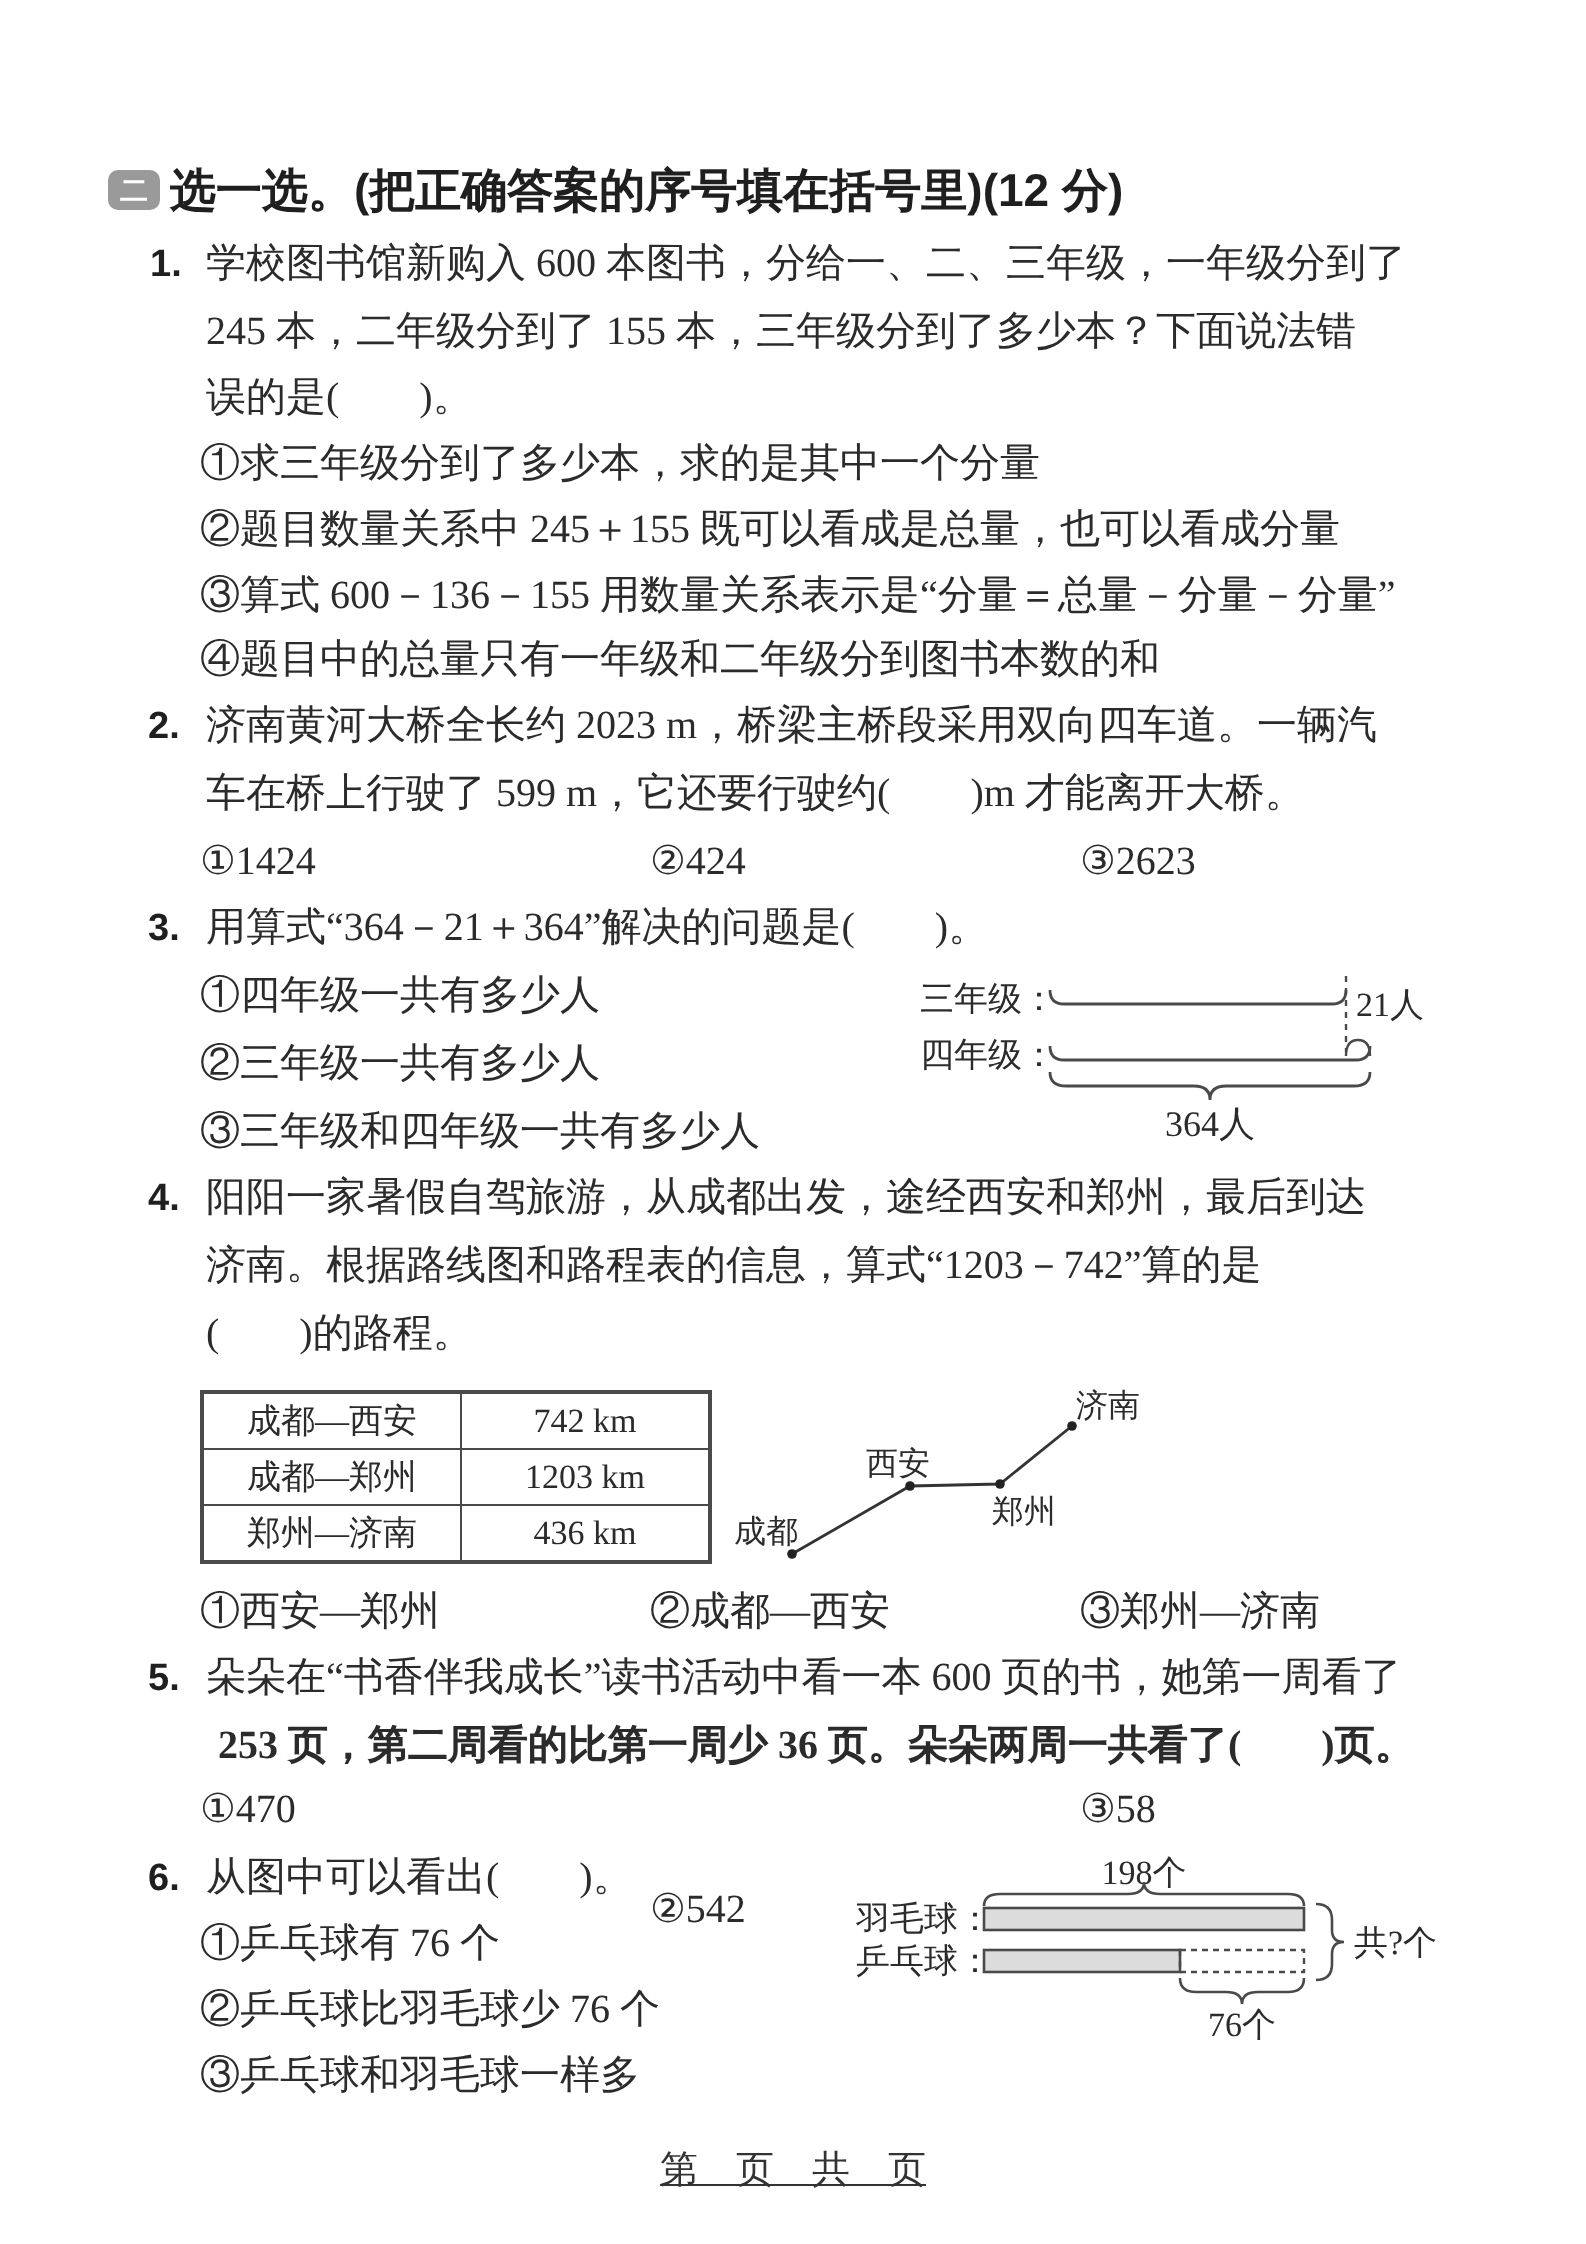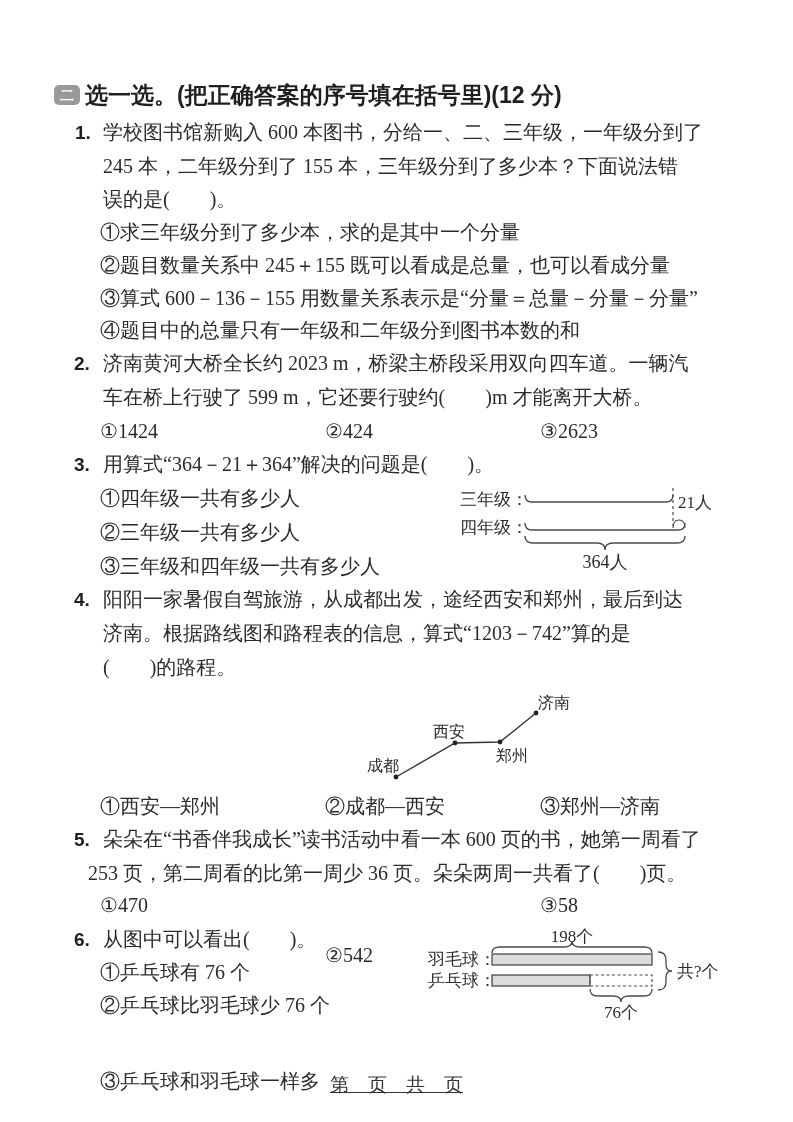--- a/index.html
+++ b/index.html
@@ -60,49 +60,65 @@
     <path d="M 221 48 q 0 -8 6 -8 q 6 0 6 8" fill="none" stroke="#4a4a4a" stroke-width="1.2"></path>
     <path d="M 73 56 q 0 7 8 7 H 145 q 8 0 8 7 q 0 -7 8 -7 H 225 q 8 0 8 -7" fill="none" stroke="#4a4a4a" stroke-width="1.4"></path>
     <text x="153" y="88" font-size="18" text-anchor="middle">364人</text>
   </svg>
 
   <div class="t num" style="left:74px;top:589px;">4.</div>
   <div class="t" style="left:103px;top:588px;">阳阳一家暑假自驾旅游，从成都出发，途经西安和郑州，最后到达</div>
   <div class="t" style="left:103px;top:622px;">济南。根据路线图和路程表的信息，算式“1203－742”算的是</div>
   <div class="t" style="left:103px;top:656px;">(　　)的路程。</div>
 
+  <table class="rtable">
+    <tbody>
+        <tr>
+      <td class="c1">成都—西安</td>
+      <td class="c2">742 km</td>
+    </tr>
+    <tr>
+      <td class="c1">成都—郑州</td>
+      <td class="c2">1203 km</td>
+    </tr>
+    <tr>
+      <td class="c1">郑州—济南</td>
+      <td class="c2">436 km</td>
+    </tr>
+  </tbody>
+    </table>
 
   <svg class="dsvg" style="left:365px;top:688px;" width="320" height="105" viewBox="0 0 320 105">
     <polyline points="31,89 90,55 135,54 171,25" fill="none" stroke="#333" stroke-width="1.4"></polyline>
     <circle cx="31" cy="89" r="2.4" fill="#222"></circle>
     <circle cx="90" cy="55" r="2.4" fill="#222"></circle>
     <circle cx="135" cy="54" r="2.4" fill="#222"></circle>
     <circle cx="171" cy="25" r="2.4" fill="#222"></circle>
     <text x="2" y="83" font-size="16">成都</text>
     <text x="68" y="49" font-size="16">西安</text>
     <text x="131" y="73" font-size="16">郑州</text>
     <text x="173" y="20" font-size="16">济南</text>
   </svg>
 
   <div class="t" style="left:100px;top:795px;">①西安—郑州</div>
   <div class="t" style="left:325px;top:795px;text-align:center;">②成都—西安</div>
   <div class="t" style="left:540px;top:795px;">③郑州—济南</div>
 
   <div class="t num" style="left:74px;top:829px;">5.</div>
   <div class="t" style="left:103px;top:828px;">朵朵在“书香伴我成长”读书活动中看一本 600 页的书，她第一周看了</div>
-  <div class="t" style="left:88px;top:862px;">253 页，第二周看的比第一周少 36 页。朵朵两周一共看了(　　)页。</div>
+  <div class="t" style="left:109px;top:862px;font-weight:bold;">253 页，第二周看的比第一周少 36 页。朵朵两周一共看了(　　)页。</div>
   <div class="t" style="left:100px;top:894px;">①470</div>
   <div class="t" style="left:325px;top:944px;">②542</div>
   <div class="t" style="left:540px;top:894px;">③58</div>
 
   <div class="t num" style="left:74px;top:929px;">6.</div>
   <div class="t" style="left:103px;top:928px;">从图中可以看出(　　)。</div>
   <div class="t" style="left:100px;top:961px;">①乒乓球有 76 个</div>
   <div class="t" style="left:100px;top:994px;">②乒乓球比羽毛球少 76 个</div>
-  <div class="t" style="left:100px;top:1027px;margin-top:43px;">③乒乓球和羽毛球一样多</div>
+  <div class="t" style="left:100px;top:1027px;">③乒乓球和羽毛球一样多</div>
 
   <svg class="dsvg" style="left:425px;top:920px;" width="345" height="125" viewBox="0 0 345 125">
     <text x="147" y="22" font-size="17" text-anchor="middle">198个</text>
     <path d="M 67 33 q 0 -6 8 -6 H 139 q 8 0 8 -6 q 0 6 8 6 H 219 q 8 0 8 6" fill="none" stroke="#4a4a4a" stroke-width="1.3"></path>
     <text x="3" y="45" font-size="17">羽毛球：</text>
     <rect x="67" y="34" width="160" height="11" fill="#dcdcdc" stroke="#4a4a4a" stroke-width="1.3"></rect>
     <text x="3" y="66" font-size="17">乒乓球：</text>
     <rect x="67" y="55" width="98" height="11" fill="#dcdcdc" stroke="#4a4a4a" stroke-width="1.3"></rect>
     <rect x="165" y="55" width="62" height="11" fill="none" stroke="#4a4a4a" stroke-width="1.2" stroke-dasharray="3,2.5"></rect>
     <path d="M 233 32 q 8 0 8 8 V 45 q 0 6 6 6 q -6 0 -6 6 V 62 q 0 8 -8 8" fill="none" stroke="#4a4a4a" stroke-width="1.3"></path>

